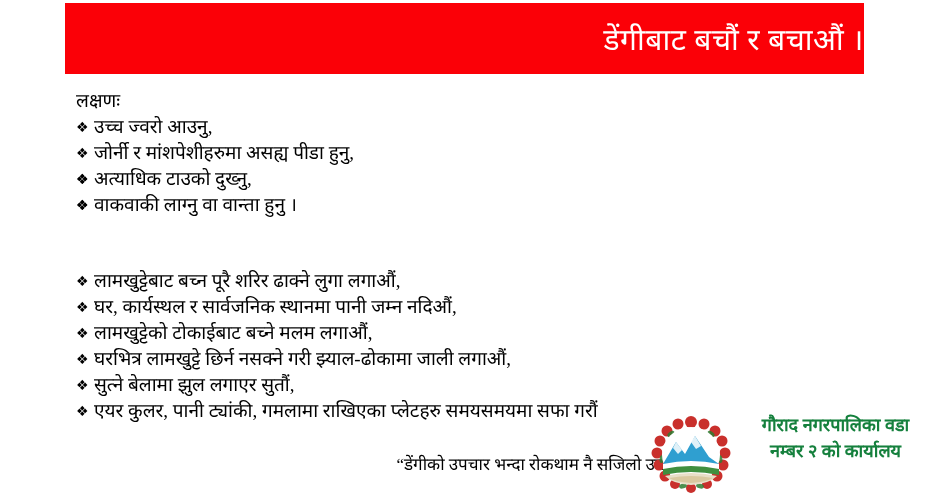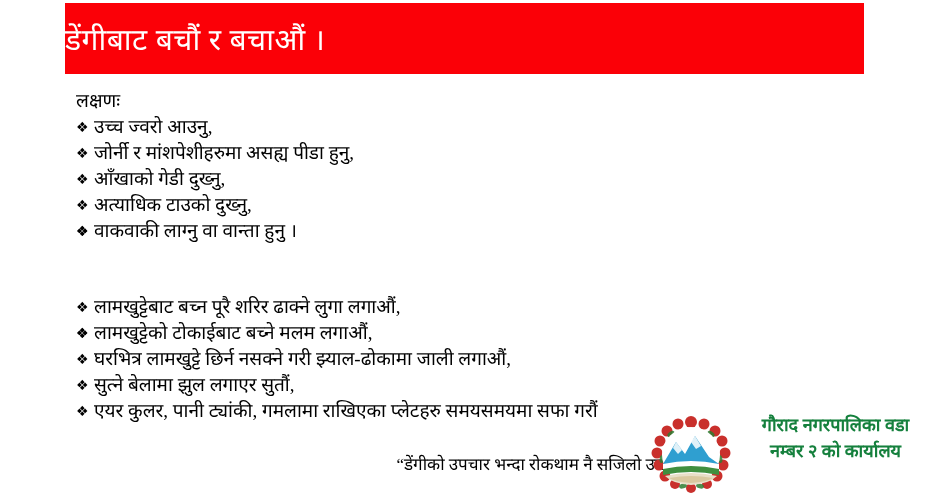--- a/index.html
+++ b/index.html
@@ -25,21 +25,21 @@
     height: 71px;
     background: #fb0007;
     box-sizing: border-box;
   }
   #title-banner .title-text {
     position: absolute;
     left: 0;
     right: 0;
     top: 50%;
     transform: translateY(-50%);
-    text-align: left;
+    text-align: right;
     color: #ffffff;
     font-size: 30px;
     line-height: 1.1;
     letter-spacing: 0.5px;
     font-family: "Liberation Serif", "DejaVu Serif", serif;
     white-space: nowrap;
   }
 
   
   #content {
@@ -133,21 +133,20 @@
       <li>
         <span class="bullet-glyph">❖</span>
         <span>उच्च ज्वरो आउनु,</span>
       </li>
       <li>
         <span class="bullet-glyph">❖</span>
         <span>जोर्नी र मांशपेशीहरुमा असह्य पीडा हुनु,</span>
       </li>
       <li>
         <span class="bullet-glyph">❖</span>
-        <span>आँखाको गेडी दुख्नु,</span>
       </li>
       <li>
         <span class="bullet-glyph">❖</span>
         <span>अत्याधिक टाउको दुख्नु,</span>
       </li>
       <li>
         <span class="bullet-glyph">❖</span>
       </li>
       <li>
         <span class="bullet-glyph">❖</span>
@@ -159,20 +158,21 @@
   <div class="section-gap"></div>
 
   <div class="section">
     <ul class="bullet-list">
       <li>
         <span class="bullet-glyph">❖</span>
         <span>लामखुट्टेबाट बच्न पूरै शरिर ढाक्ने लुगा लगाऔं,</span>
       </li>
       <li>
         <span class="bullet-glyph">❖</span>
+        <span>घर, कार्यस्थल र सार्वजनिक स्थानमा पानी जम्न नदिऔं,</span>
       </li>
       <li>
         <span class="bullet-glyph">❖</span>
         <span>लामखुट्टेको टोकाईबाट बच्ने मलम लगाऔं,</span>
       </li>
       <li>
         <span class="bullet-glyph">❖</span>
         <span>घरभित्र लामखुट्टे छिर्न नसक्ने गरी झ्याल-ढोकामा जाली लगाऔं,</span>
       </li>
       <li>

